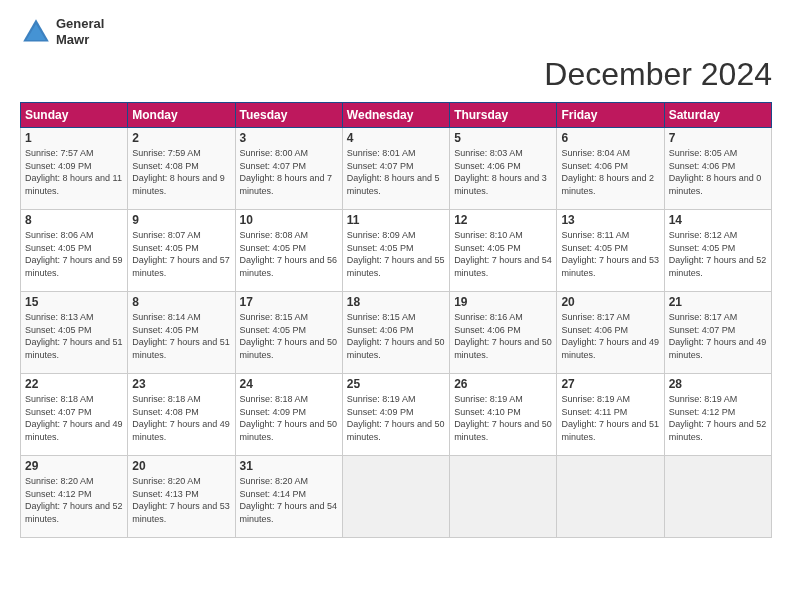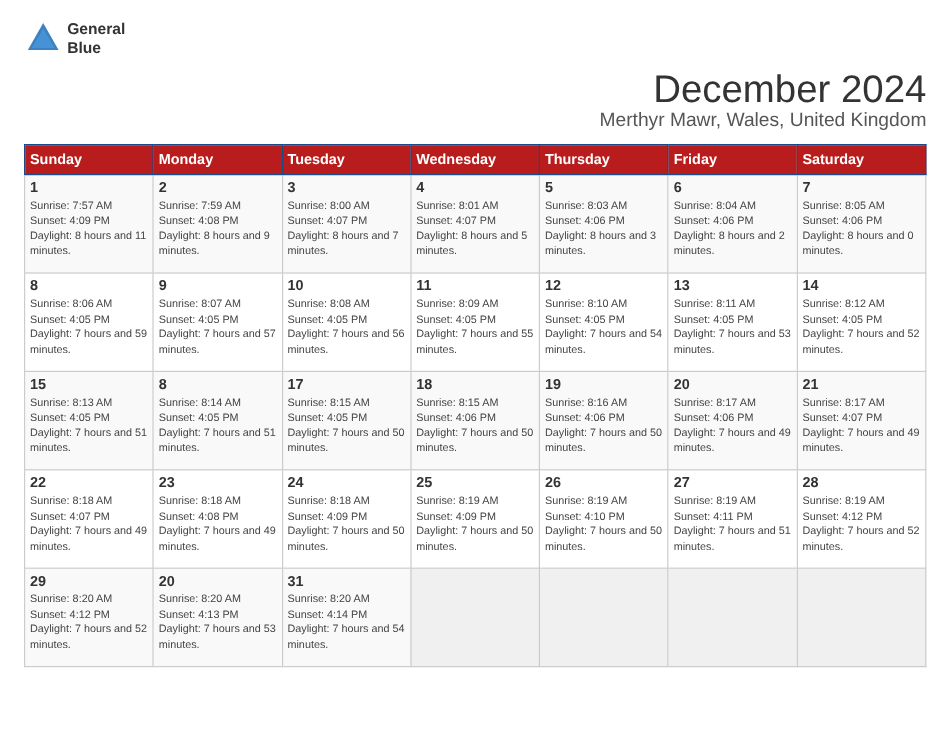--- a/index.html
+++ b/index.html
@@ -48,21 +48,21 @@
     .location-title {
       font-size: 16px;
       color: #555;
     }
     table {
       width: 100%;
       border-collapse: collapse;
       table-layout: fixed;
     }
     thead tr th {
-      background-color: #b91c1c;
+      background-color: #be185d;
       color: #fff;
       font-size: 12px;
       font-weight: bold;
       padding: 5px 4px;
       text-align: left;
       border: 1px solid #1a4a8a;
     }
     tbody tr td {
       border: 1px solid #ccc;
       vertical-align: top;
@@ -95,26 +95,25 @@
 
 <div class="page">
   <div class="header-area">
     <div class="logo">
       <svg class="logo-icon" viewBox="0 0 40 40">
         <polygon points="20,4 36,32 4,32" fill="#1a6bb5" opacity="0.85"></polygon>
         <polygon points="20,10 32,30 8,30" fill="#4da6e8" opacity="0.5"></polygon>
       </svg>
       <div class="logo-text">
         <div>General</div>
-        <div>Blue</div>
+        <div>Mawr</div>
       </div>
     </div>
     <div class="title-area">
       <div class="month-title">December 2024</div>
-      <div class="location-title">Merthyr Mawr, Wales, United Kingdom</div>
     </div>
   </div>
 
   <table>
     <thead>
       <tr>
         <th>Sunday</th>
         <th>Monday</th>
         <th>Tuesday</th>
         <th>Wednesday</th>

